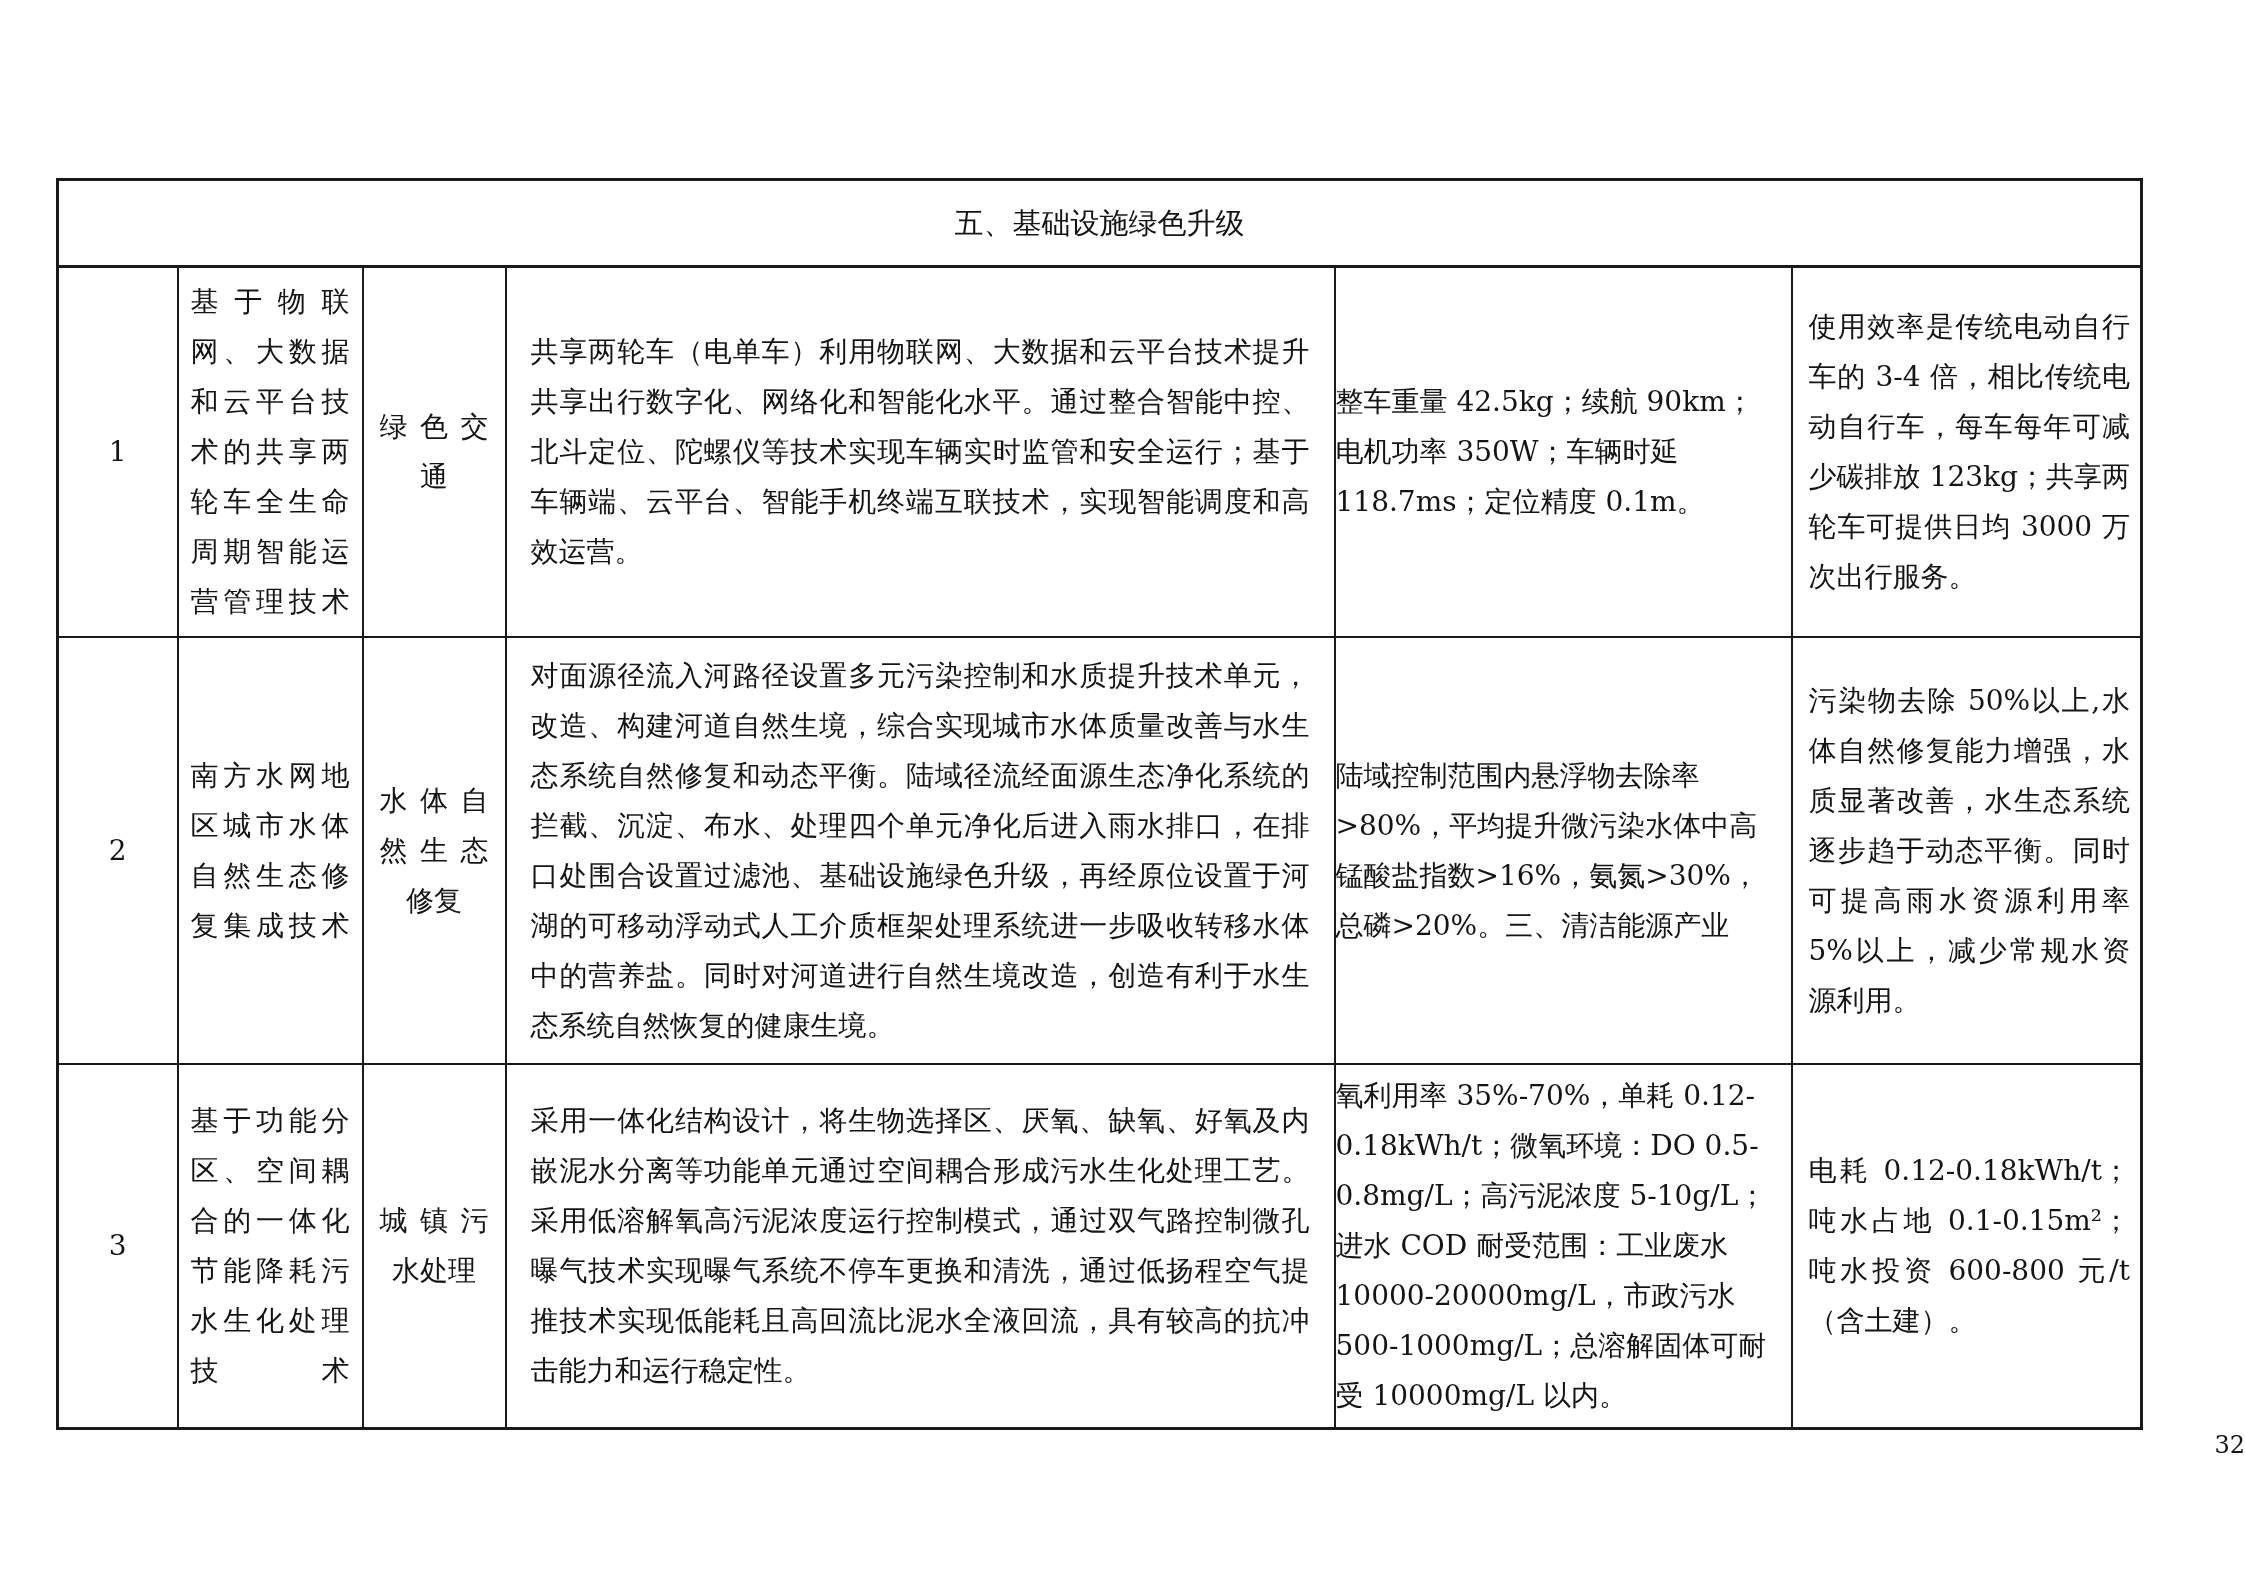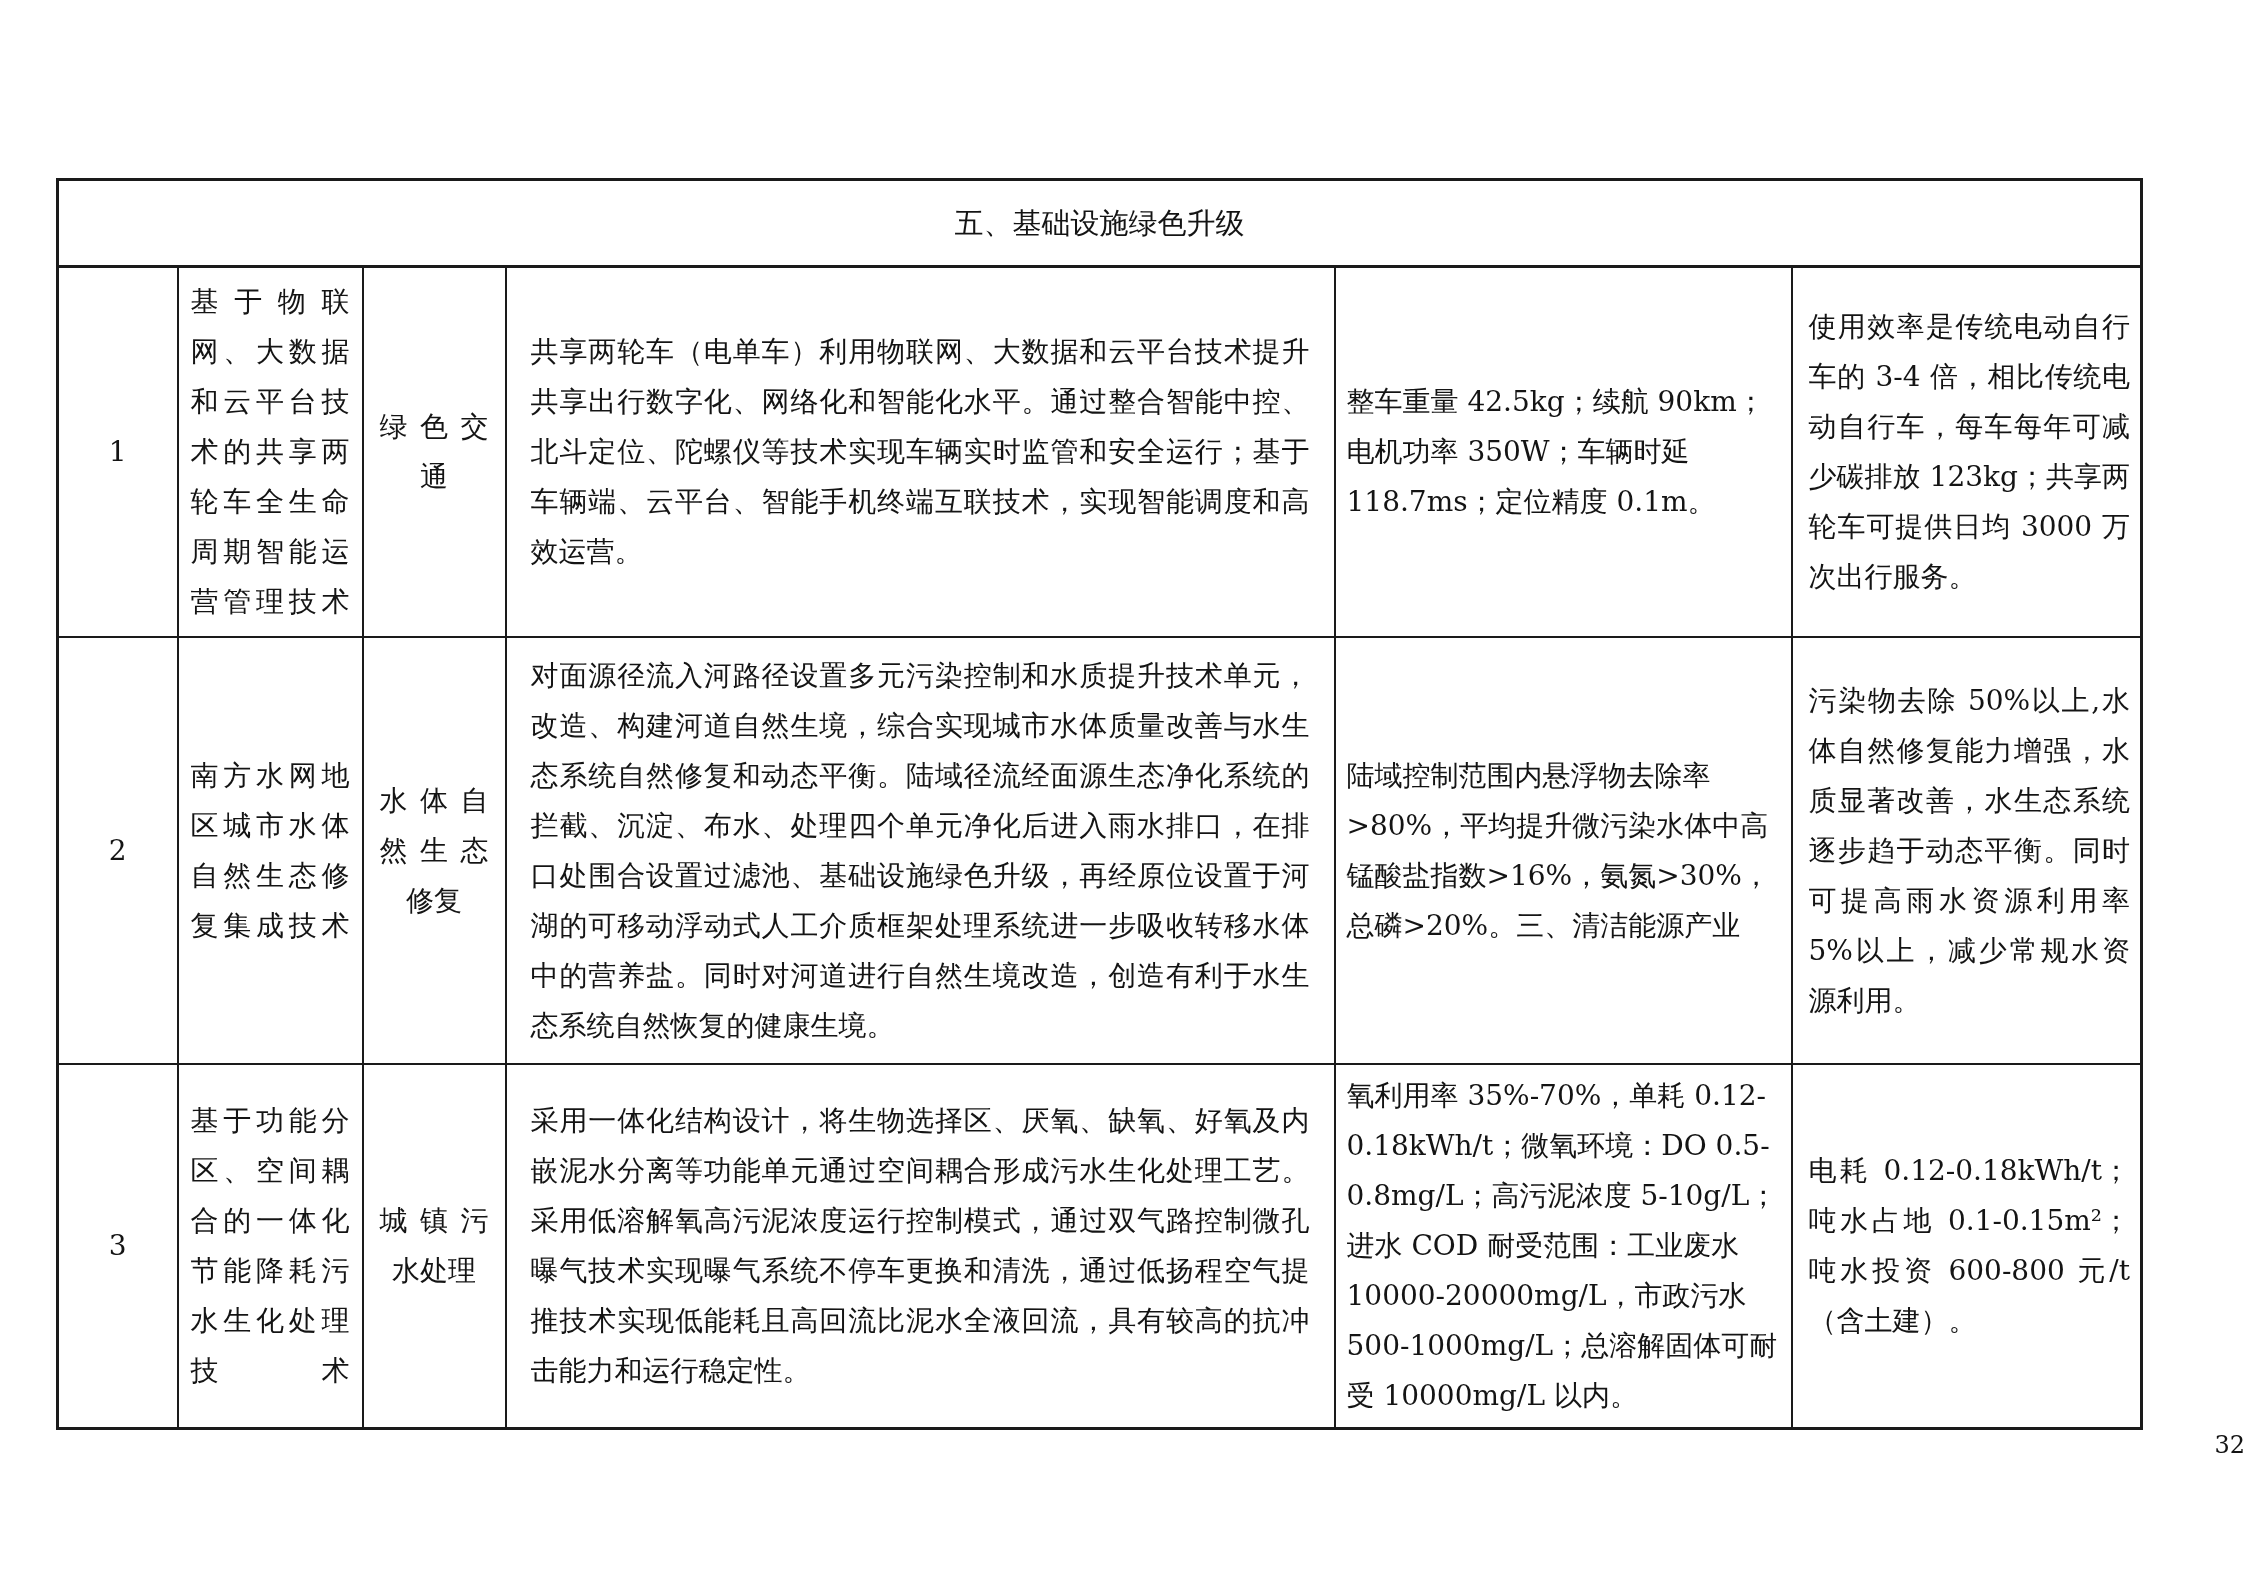--- a/index.html
+++ b/index.html
@@ -57,21 +57,21 @@
     text-justify: inter-ideograph;
     padding: 6px 16px;
   }
   td.c-desc {
     text-align: justify;
     text-justify: inter-ideograph;
     padding: 0 24px;
   }
   td.c-ind {
     text-align: left;
-    padding: 0 10px 0 11px;
+    padding: 0 10px 0 0;
   }
   td.c-ben {
     text-align: justify;
     text-justify: inter-ideograph;
     padding: 0 10px 0 16px;
   }
   .page-number {
     position: absolute;
     top: 1430px;
     left: 0;

